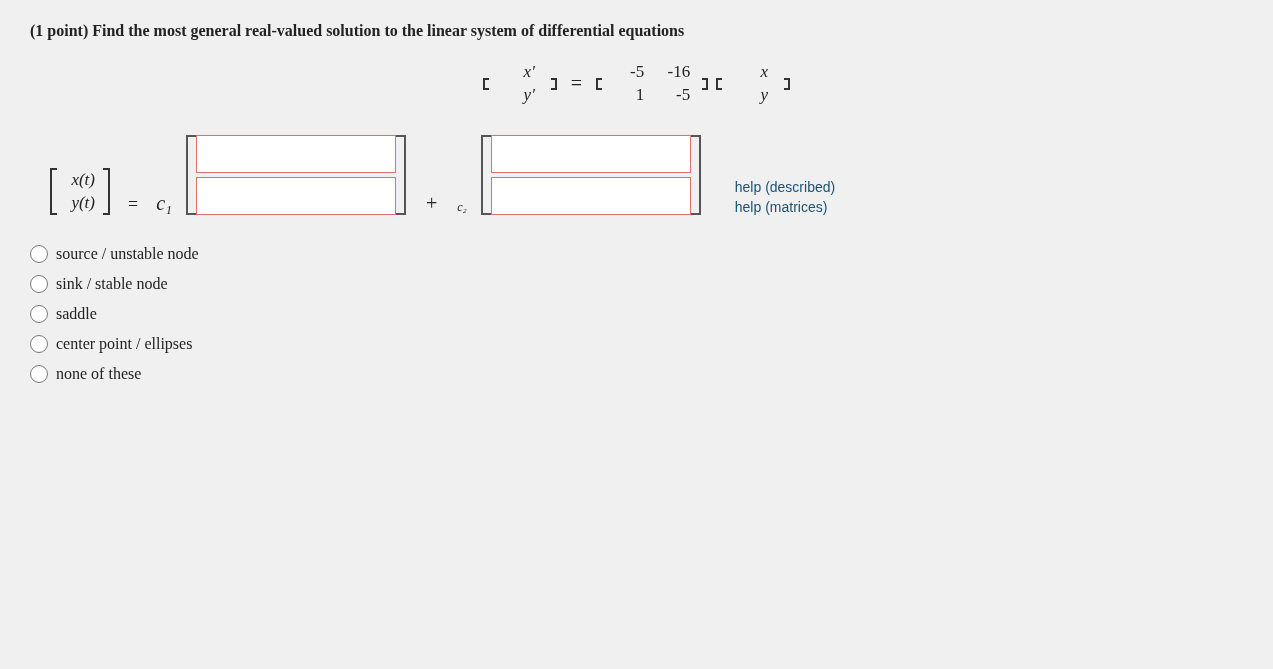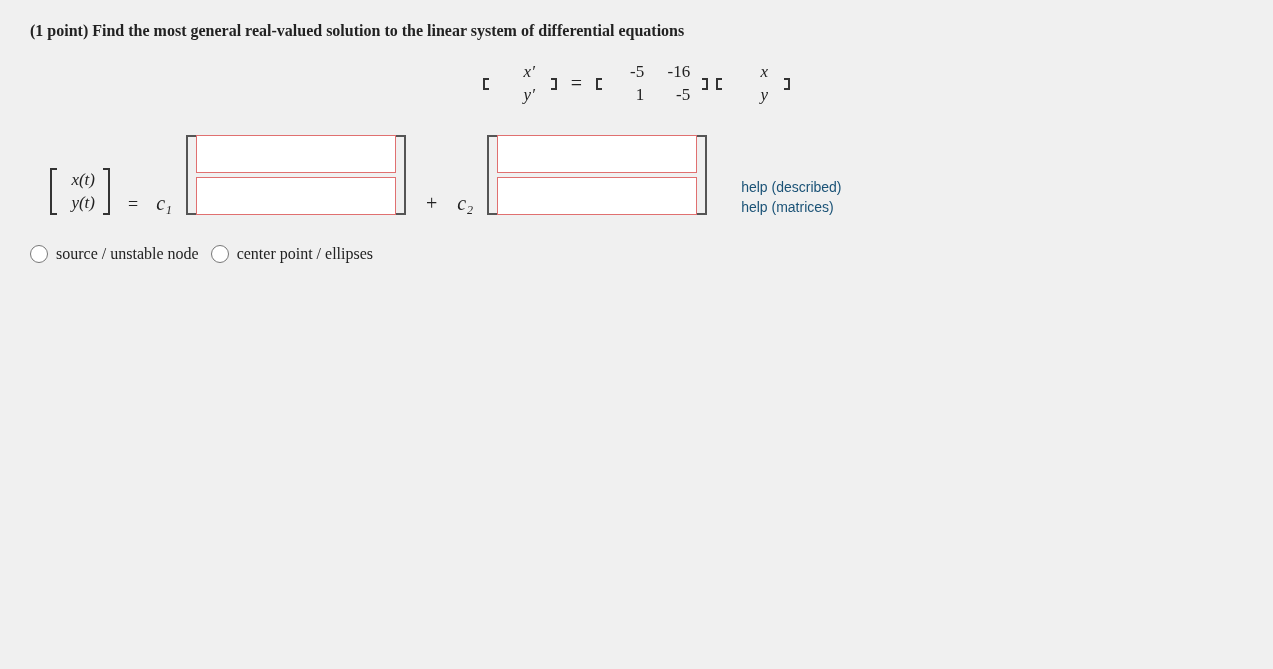--- a/index.html
+++ b/index.html
@@ -72,21 +72,21 @@
       font-family: Arial, sans-serif;
     }
 
     .phase-plane-section {
       margin-bottom: 20px;
       font-size: 16px;
     }
 
     .radio-group {
       display: flex;
-      flex-direction: row;
+      flex-direction: column;
       gap: 12px;
       margin-top: 4px;
     }
 
     .radio-item {
       display: flex;
       align-items: center;
       gap: 8px;
       font-size: 16px;
       cursor: pointer;
@@ -253,21 +253,21 @@
   <div class="input-vector-wrap">
     <div class="large-bracket-l"></div>
     <div class="input-fields">
       <input type="text" class="answer-input" value="" style="">
       <input type="text" class="answer-input" value="" style="">
     </div>
     <div class="large-bracket-r"></div>
   </div>
 
   <span class="plus-sign">+</span>
-  <span class="ital" style="font-size:20px;">c₂</span>
+  <span class="ital" style="font-size:12px;">c₂</span>
 
   <div class="input-vector-wrap">
     <div class="large-bracket-l"></div>
     <div class="input-fields">
       <input type="text" class="answer-input" value="" style="">
       <input type="text" class="answer-input" value="" style="">
     </div>
     <div class="large-bracket-r"></div>
   </div>
 
@@ -279,16 +279,28 @@
 
 <div class="phase-plane-section">
 
   <div class="radio-group">
     <label class="radio-item">
       <input type="radio" name="phase" style="">
       <span>source / unstable node</span>
     </label>
     <label class="radio-item">
       <input type="radio" name="phase" style="">
+      <span>sink / stable node</span>
+    </label>
+    <label class="radio-item">
+      <input type="radio" name="phase" style="">
+      <span>saddle</span>
+    </label>
+    <label class="radio-item">
+      <input type="radio" name="phase" style="">
       <span>center point / ellipses</span>
     </label>
+    <label class="radio-item">
+      <input type="radio" name="phase" style="">
+      <span>none of these</span>
+    </label>
   </div>
 </div>
 
 </body></html>

